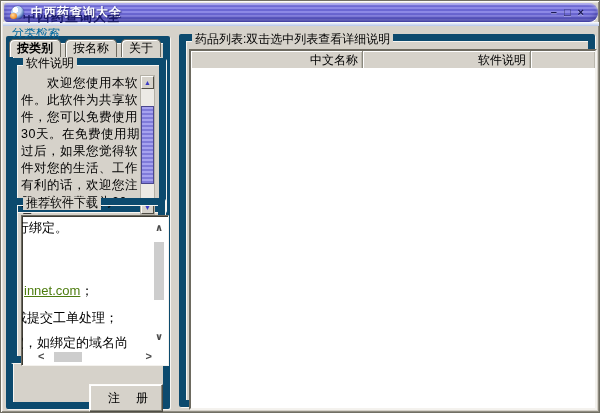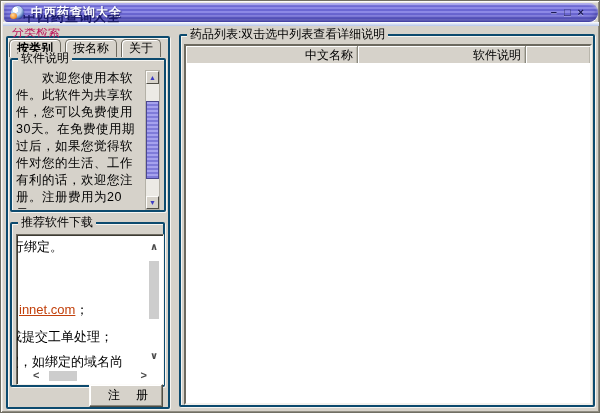--- a/index.html
+++ b/index.html
@@ -20,65 +20,65 @@
   .app-icon .dot{position:absolute;left:0;top:7px;width:7px;height:6px;border-radius:50%;
     background:radial-gradient(circle at 40% 35%, #ffd9a0, #f08a1e 70%, #a04e00);}
   .title-text{color:#ffffff;font-size:12px;font-weight:bold;letter-spacing:1px;
     text-shadow:1px 1px 1px rgba(20,20,90,.8);flex:1 1 auto;}
   .win-controls{display:flex;align-items:center;gap:7px;margin-right:8px;}
   .win-controls span{color:#16164e;font-size:11px;font-weight:bold;line-height:11px;cursor:default;
     text-shadow:0 1px 0 rgba(255,255,255,.35);}
   .blue-strip{position:absolute;left:2px;top:21px;width:596px;height:4px;
     background:linear-gradient(180deg,#ffffff,#b5c5ea);}
   
-  .groupbox{position:absolute;border:2px solid #0c4a6e;border-radius:2px;
+  .groupbox{position:absolute;border:7px solid #0c4a6e;border-radius:2px;
     box-shadow:inset 1px 1px 0 #f7f5f1, 1px 1px 0 #f7f5f1;padding-left:16px;}
   .group-label{position:absolute;top:-8px;left:6px;background:#d6d2ca;padding:0 3px;
     font-size:12px;color:#000;line-height:13px;white-space:nowrap;}
   .sunken-white{background:#ffffff;border:1px solid;border-color:#6d6a60 #f4f2ee #f4f2ee #6d6a60;
     box-shadow:inset 1px 1px 0 #3d3b33;}
   .raised-btn{background:#d6d2ca;border:1px solid;border-color:#fdfcfa #4f4d45 #4f4d45 #fdfcfa;
     box-shadow:inset -1px -1px 0 #8a887d, inset 1px 1px 0 #ffffff;
     font-size:12px;color:#000;display:flex;align-items:center;justify-content:center;cursor:default;}
   
   .banner-clip{position:absolute;left:22px;top:14px;height:8px;width:130px;overflow:hidden;}
   .banner-clip span{display:block;margin-top:-7px;font-size:13px;font-weight:bold;color:#181868;letter-spacing:1px;}
   .cat-label-clip{position:absolute;left:11px;top:27px;height:10px;width:70px;overflow:hidden;}
-  .cat-label-clip span{display:block;margin-top:-4px;font-size:12px;color:#be185d;}
+  .cat-label-clip span{display:block;margin-top:-4px;font-size:12px;color:#0369a1;}
   
   .tabs{position:absolute;left:8px;top:38px;height:18px;display:flex;gap:4px;}
   .tab{height:18px;padding:0 7px;font-size:12px;color:#000;display:flex;align-items:center;
     background:#d6d2ca;border:1px solid #6d6a60;border-bottom:none;border-radius:5px 5px 0 0;
     box-shadow:inset 1px 1px 0 #ffffff;cursor:default;white-space:nowrap;}
   .tab.active{font-weight:bold;}
   
   .left-group{left:5px;top:35px;width:164px;height:373px;}
   .soft-group{left:9px;top:57px;width:156px;height:154px;position:absolute;}
   .soft-text{position:absolute;left:4px;top:10px;width:126px;height:140px;overflow:hidden;
     font-size:12.5px;line-height:17px;color:#000;white-space:pre-wrap;letter-spacing:.5px;}
   .vscroll-classic{position:absolute;right:4px;top:10px;width:15px;height:140px;
     background:#eceae5;border:1px solid #b4b1a7;}
   .sb-btn{position:absolute;left:0;width:13px;height:13px;background:#d6d2ca;
     border:1px solid;border-color:#fdfcfa #4f4d45 #4f4d45 #fdfcfa;
     display:flex;align-items:center;justify-content:center;font-size:7px;color:#3c3cc4;line-height:7px;}
   .sb-thumb-classic{position:absolute;left:0;top:30px;width:13px;height:78px;
     border:1px solid #4a478f;
     background:repeating-linear-gradient(180deg,#a6a2ee 0 2px,#7f7bd9 2px 4px);}
   
-  .dl-group{left:9px;top:221px;width:155px;height:165px;position:absolute;}
+  .dl-group{left:9px;top:197px;width:155px;height:165px;position:absolute;}
   .webview{position:absolute;left:4px;top:10px;width:148px;height:151px;overflow:hidden;position:absolute;}
   .web-line{position:absolute;font-size:13px;color:#000;white-space:nowrap;}
-  .web-link{color:#c2410c;text-decoration:underline;cursor:pointer;}
+  .web-link{color:#4d7c0f;text-decoration:underline;cursor:pointer;}
   .vscroll-modern{position:absolute;right:2px;top:4px;width:14px;height:130px;}
   .chev{position:absolute;left:0;width:14px;text-align:center;font-size:10px;color:#4a4a4a;font-weight:bold;}
   .thumb-modern-v{position:absolute;left:2px;top:22px;width:10px;height:58px;background:#cdcdcd;}
   .hscroll-modern{position:absolute;left:4px;bottom:1px;height:14px;width:130px;}
   .chev-h{position:absolute;top:0;font-size:11px;color:#4a4a4a;font-weight:bold;}
   .thumb-modern-h{position:absolute;left:28px;top:2px;width:28px;height:10px;background:#cdcdcd;}
-  .register-btn{position:absolute;left:88px;top:383px;width:74px;height:23px;letter-spacing:2px;padding-left:6px;}
+  .register-btn{position:absolute;left:88px;top:383px;width:74px;height:28px;letter-spacing:2px;padding-left:6px;}
   
   .right-group{left:178px;top:33px;width:416px;height:373px;}
   .listview{position:absolute;left:3px;top:8px;width:408px;height:361px;
     border:2px solid;border-color:#6d6a60 #f4f2ee #f4f2ee #6d6a60;background:#ffffff;
     display:flex;flex-direction:column;}
   .lv-header{display:flex;height:17px;background:#d6d2ca;flex:0 0 auto;text-align:right;}
   .lv-col{height:17px;padding:1px 4px 0 4px;font-size:12px;color:#000;
     border-right:1px solid #8a887d;box-shadow:inset 1px 1px 0 #ffffff, inset -1px 0 0 #b9b6ac;
     background:#d6d2ca;white-space:nowrap;overflow:hidden;cursor:default;}
   .lv-col.c1{width:172px;}

